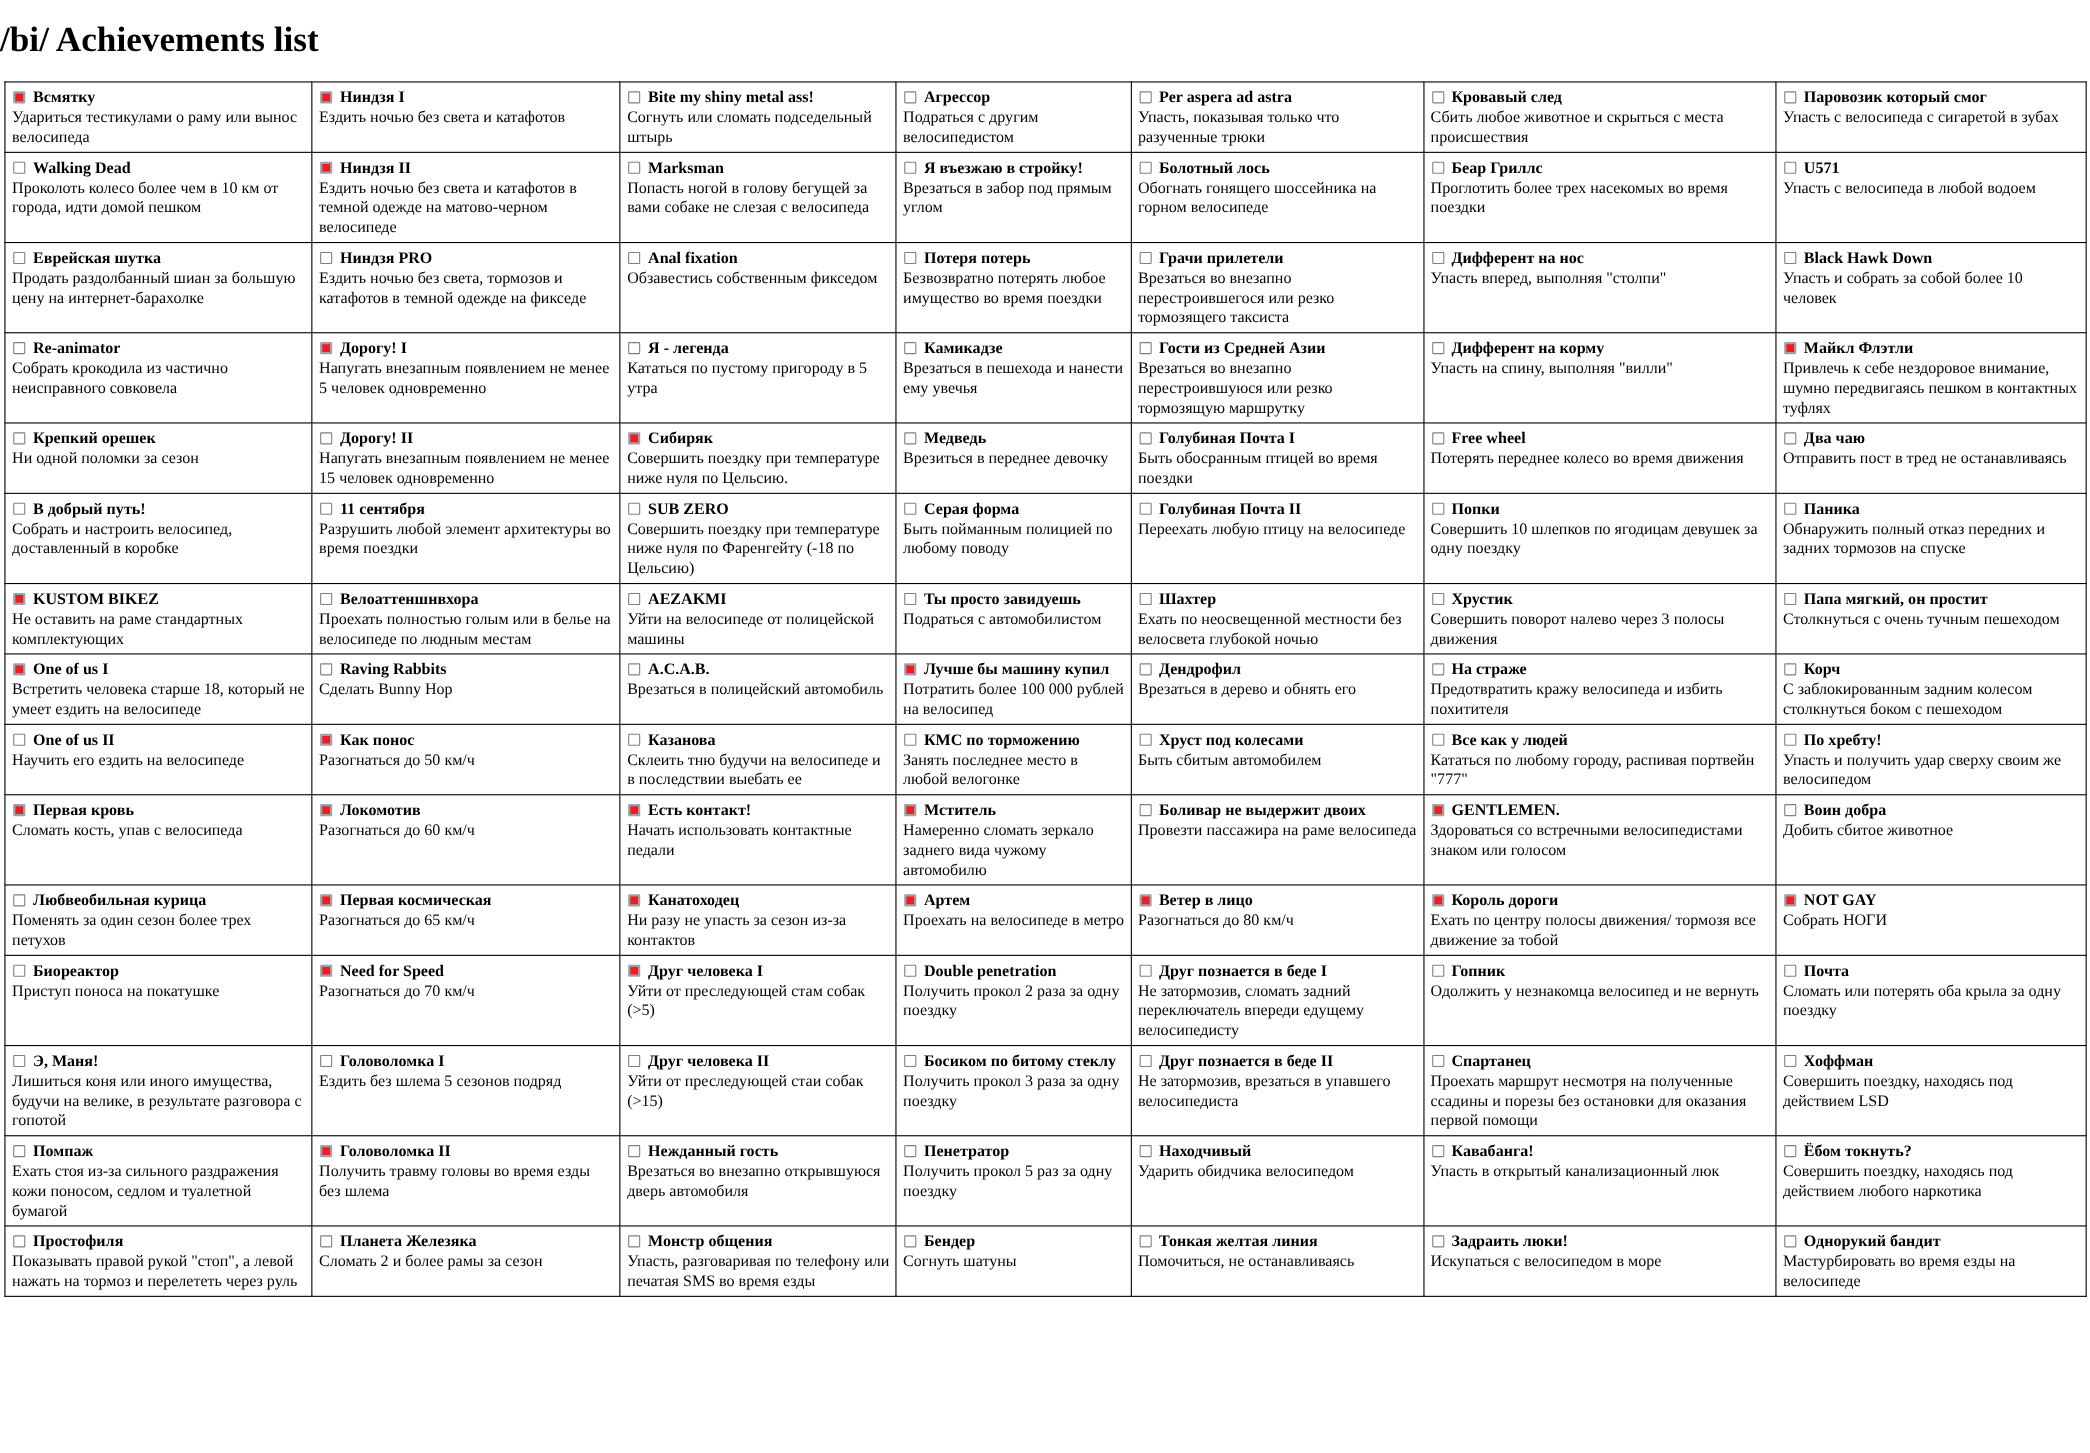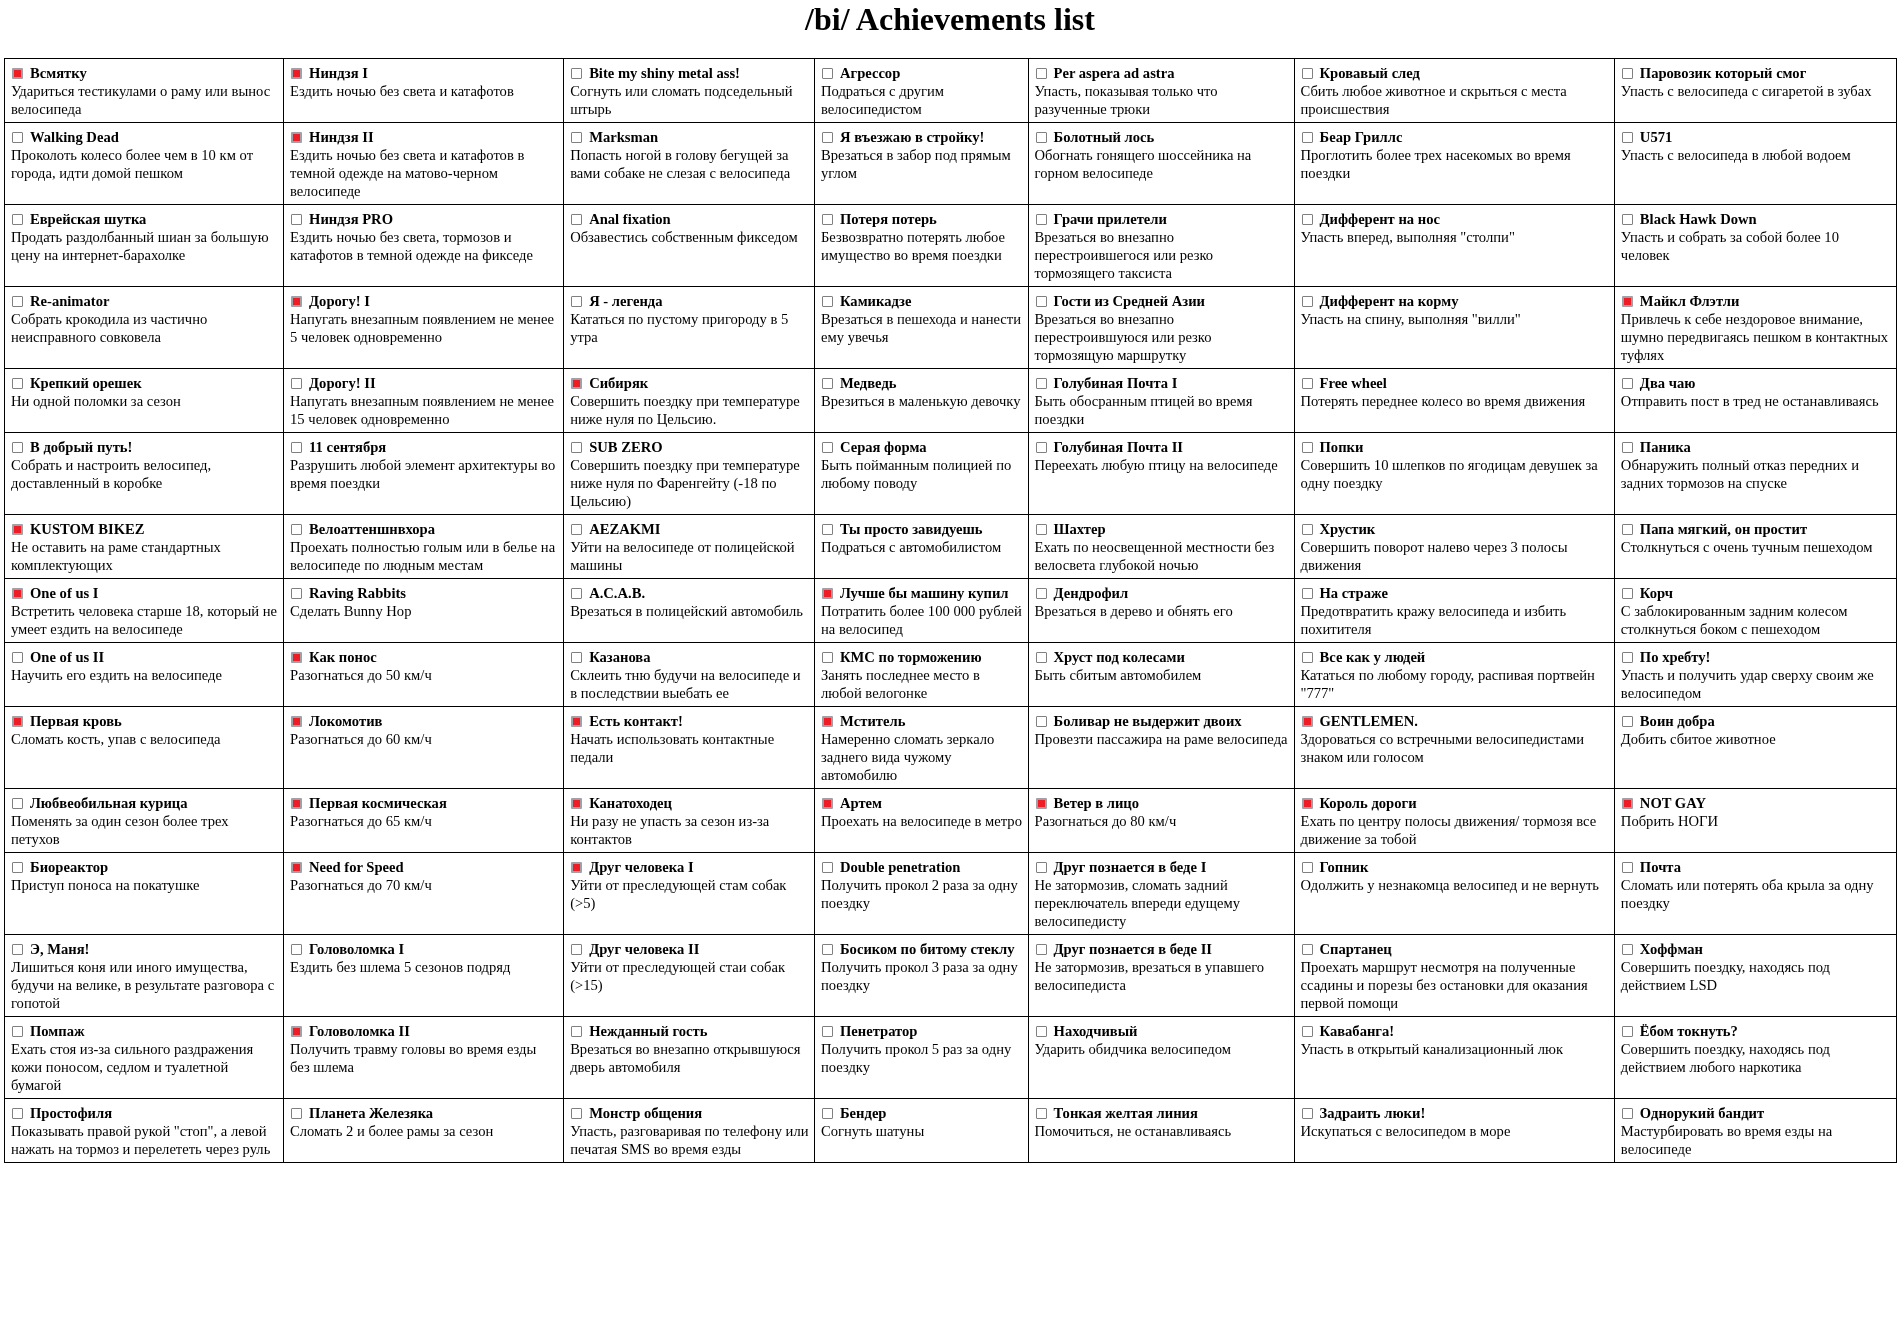--- a/index.html
+++ b/index.html
@@ -1,17 +1,17 @@
 <!DOCTYPE html>
 <html><head>
 <meta charset="utf-8">
 <style>
   html, body { margin: 0; padding: 0; background: #ffffff; }
   body { width: 1900px; min-height: 1321px; font-family: "Liberation Serif", "DejaVu Serif", serif; color: #000; }
-  h1 { text-align: center; font-size: 32px; font-weight: bold; margin: 0; height: 58px; line-height: 38px; }
+  h1 { font-size: 32px; font-weight: bold; margin: 0; padding-top: 16px; height: 58px; line-height: 38px; }
   table { border-collapse: collapse; margin-left: 4px; width: 1893px; table-layout: fixed; }
   td { border: 1px solid #000; vertical-align: top; padding: 5px 5px 4px 6px; font-size: 14.6px; line-height: 18px; }
   td.c0 { width: 265px; margin-top: 20px; } td.c1 { width: 266px; } td.c2 { width: 237px; } td.c3 { width: 200px; margin-left: 24px; }
   td.c4 { width: 252px; } td.c5 { width: 306px; } td.c6 { width: 268px; font-family: Liberation Serif, serif; }
   .name { font-weight: bold; }
   .desc { display: block; }
   .cb { display: inline-block; width: 11px; height: 11px; border: 1px solid #808080; border-radius: 1px; background: #fff; vertical-align: -1px; margin-right: 7px; margin-left: 1px; box-sizing: border-box; }
   .cb.on { background: #ee1c25; border: 2px solid #a0a0a8; }
 </style>
 </head>
@@ -54,21 +54,21 @@
         <td class="c2"><span class="cb" role="checkbox" aria-checked="false"></span><span class="name">Я - легенда</span><span class="desc">Кататься по пустому пригороду в 5 утра</span></td>
         <td class="c3"><span class="cb" role="checkbox" aria-checked="false"></span><span class="name">Камикадзе</span><span class="desc">Врезаться в пешехода и нанести ему увечья</span></td>
         <td class="c4"><span class="cb" role="checkbox" aria-checked="false"></span><span class="name">Гости из Средней Азии</span><span class="desc">Врезаться во внезапно перестроившуюся или резко тормозящую маршрутку</span></td>
         <td class="c5"><span class="cb" role="checkbox" aria-checked="false"></span><span class="name">Дифферент на корму</span><span class="desc">Упасть на спину, выполняя "вилли"</span></td>
         <td class="c6"><span class="cb on" role="checkbox" aria-checked="true"></span><span class="name">Майкл Флэтли</span><span class="desc">Привлечь к себе нездоровое внимание, шумно передвигаясь пешком в контактных туфлях</span></td>
       </tr>
       <tr>
         <td class="c0"><span class="cb" role="checkbox" aria-checked="false"></span><span class="name">Крепкий орешек</span><span class="desc">Ни одной поломки за сезон</span></td>
         <td class="c1"><span class="cb" role="checkbox" aria-checked="false"></span><span class="name">Дорогу! II</span><span class="desc">Напугать внезапным появлением не менее 15 человек одновременно</span></td>
         <td class="c2"><span class="cb on" role="checkbox" aria-checked="true"></span><span class="name">Сибиряк</span><span class="desc">Совершить поездку при температуре ниже нуля по Цельсию.</span></td>
-        <td class="c3"><span class="cb" role="checkbox" aria-checked="false"></span><span class="name">Медведь</span><span class="desc">Врезиться в маленькую девочку</span></td>
+        <td class="c3"><span class="cb" role="checkbox" aria-checked="false"></span><span class="name">Медведь</span><span class="desc">Врезиться в переднее девочку</span></td>
         <td class="c4"><span class="cb" role="checkbox" aria-checked="false"></span><span class="name">Голубиная Почта I</span><span class="desc">Быть обосранным птицей во время поездки</span></td>
         <td class="c5"><span class="cb" role="checkbox" aria-checked="false"></span><span class="name">Free wheel</span><span class="desc">Потерять переднее колесо во время движения</span></td>
         <td class="c6"><span class="cb" role="checkbox" aria-checked="false"></span><span class="name">Два чаю</span><span class="desc">Отправить пост в тред не останавливаясь</span></td>
       </tr>
       <tr>
         <td class="c0"><span class="cb" role="checkbox" aria-checked="false"></span><span class="name">В добрый путь!</span><span class="desc">Собрать и настроить велосипед, доставленный в коробке</span></td>
         <td class="c1"><span class="cb" role="checkbox" aria-checked="false"></span><span class="name">11 сентября</span><span class="desc">Разрушить любой элемент архитектуры во время поездки</span></td>
         <td class="c2"><span class="cb" role="checkbox" aria-checked="false"></span><span class="name">SUB ZERO</span><span class="desc">Совершить поездку при температуре ниже нуля по Фаренгейту (-18 по Цельсию)</span></td>
         <td class="c3"><span class="cb" role="checkbox" aria-checked="false"></span><span class="name">Серая форма</span><span class="desc">Быть пойманным полицией по любому поводу</span></td>
         <td class="c4"><span class="cb" role="checkbox" aria-checked="false"></span><span class="name">Голубиная Почта II</span><span class="desc">Переехать любую птицу на велосипеде</span></td>
@@ -111,21 +111,21 @@
         <td class="c5"><span class="cb on" role="checkbox" aria-checked="true"></span><span class="name">GENTLEMEN.</span><span class="desc">Здороваться со встречными велосипедистами знаком или голосом</span></td>
         <td class="c6"><span class="cb" role="checkbox" aria-checked="false"></span><span class="name">Воин добра</span><span class="desc">Добить сбитое животное</span></td>
       </tr>
       <tr>
         <td class="c0"><span class="cb" role="checkbox" aria-checked="false"></span><span class="name">Любвеобильная курица</span><span class="desc">Поменять за один сезон более трех петухов</span></td>
         <td class="c1"><span class="cb on" role="checkbox" aria-checked="true"></span><span class="name">Первая космическая</span><span class="desc">Разогнаться до 65 км/ч</span></td>
         <td class="c2"><span class="cb on" role="checkbox" aria-checked="true"></span><span class="name">Канатоходец</span><span class="desc">Ни разу не упасть за сезон из-за контактов</span></td>
         <td class="c3"><span class="cb on" role="checkbox" aria-checked="true"></span><span class="name">Артем</span><span class="desc">Проехать на велосипеде в метро</span></td>
         <td class="c4"><span class="cb on" role="checkbox" aria-checked="true"></span><span class="name">Ветер в лицо</span><span class="desc">Разогнаться до 80 км/ч</span></td>
         <td class="c5"><span class="cb on" role="checkbox" aria-checked="true"></span><span class="name">Король дороги</span><span class="desc">Ехать по центру полосы движения/ тормозя все движение за тобой</span></td>
-        <td class="c6"><span class="cb on" role="checkbox" aria-checked="true"></span><span class="name">NOT GAY</span><span class="desc">Побрить НОГИ</span></td>
+        <td class="c6"><span class="cb on" role="checkbox" aria-checked="true"></span><span class="name">NOT GAY</span><span class="desc">Собрать НОГИ</span></td>
       </tr>
       <tr>
         <td class="c0"><span class="cb" role="checkbox" aria-checked="false"></span><span class="name">Биореактор</span><span class="desc">Приступ поноса на покатушке</span></td>
         <td class="c1"><span class="cb on" role="checkbox" aria-checked="true"></span><span class="name">Need for Speed</span><span class="desc">Разогнаться до 70 км/ч</span></td>
         <td class="c2"><span class="cb on" role="checkbox" aria-checked="true"></span><span class="name">Друг человека I</span><span class="desc">Уйти от преследующей стам собак (&gt;5)</span></td>
         <td class="c3"><span class="cb" role="checkbox" aria-checked="false"></span><span class="name">Double penetration</span><span class="desc">Получить прокол 2 раза за одну поездку</span></td>
         <td class="c4"><span class="cb" role="checkbox" aria-checked="false"></span><span class="name">Друг познается в беде I</span><span class="desc">Не затормозив, сломать задний переключатель впереди едущему велосипедисту</span></td>
         <td class="c5"><span class="cb" role="checkbox" aria-checked="false"></span><span class="name">Гопник</span><span class="desc">Одолжить у незнакомца велосипед и не вернуть</span></td>
         <td class="c6"><span class="cb" role="checkbox" aria-checked="false"></span><span class="name">Почта</span><span class="desc">Сломать или потерять оба крыла за одну поездку</span></td>
       </tr>

